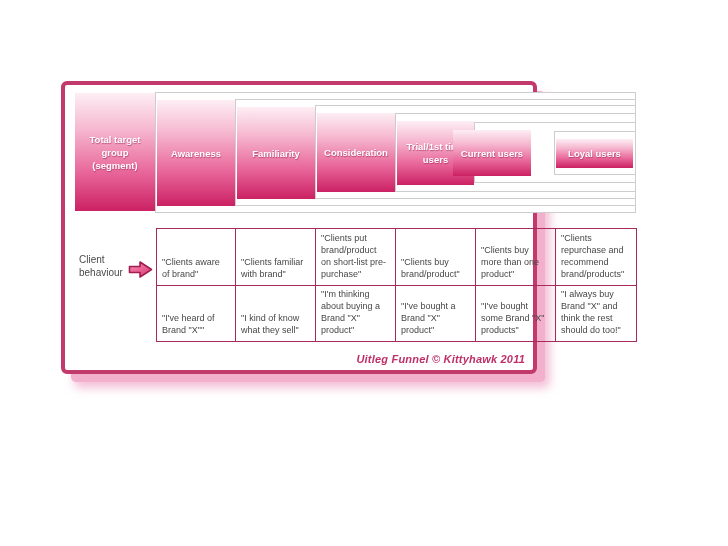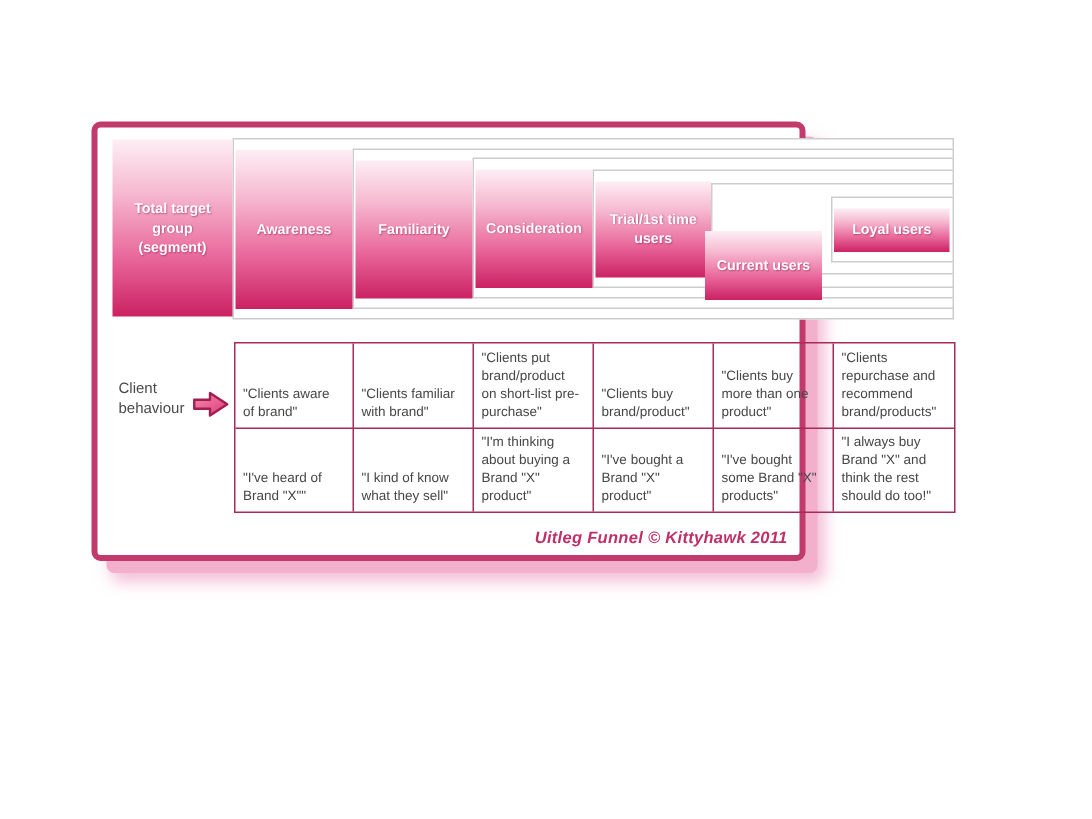--- a/index.html
+++ b/index.html
@@ -62,21 +62,21 @@
   <div class="frame" style="left:489px;top:46px;width:82px;height:44px;"></div>
 
   <div class="bar" style="left:10px;top:8px;width:80px;height:118px;">Total target
 group
 (segment)</div>
   <div class="bar" style="left:172px;top:22px;width:78px;height:92px;">Familiarity</div>
   <div class="bar" style="left:92px;top:15px;width:78px;height:106px;">Awareness</div>
   <div class="bar" style="left:252px;top:28px;width:78px;height:79px;">Consideration</div>
   <div class="bar" style="left:332px;top:36px;width:77px;height:64px;">Trial/1st time
 users</div>
-  <div class="bar" style="left:405px;top:45px;width:78px;height:46px;margin-top:24px;">Current users</div>
+  <div class="bar" style="left:388px;top:45px;width:78px;height:46px;">Current users</div>
   <div class="bar" style="left:491px;top:54px;width:77px;height:29px;text-align:right;">Loyal users</div>
 
   <div class="row-label">Client
 behaviour</div>
   <svg class="arrow" viewBox="0 0 25 19">
     <defs>
       <linearGradient id="ag" x1="0" y1="0" x2="1" y2="1">
         <stop offset="0" stop-color="#f58bb1"></stop>
         <stop offset="1" stop-color="#dd3a78"></stop>
       </linearGradient>

